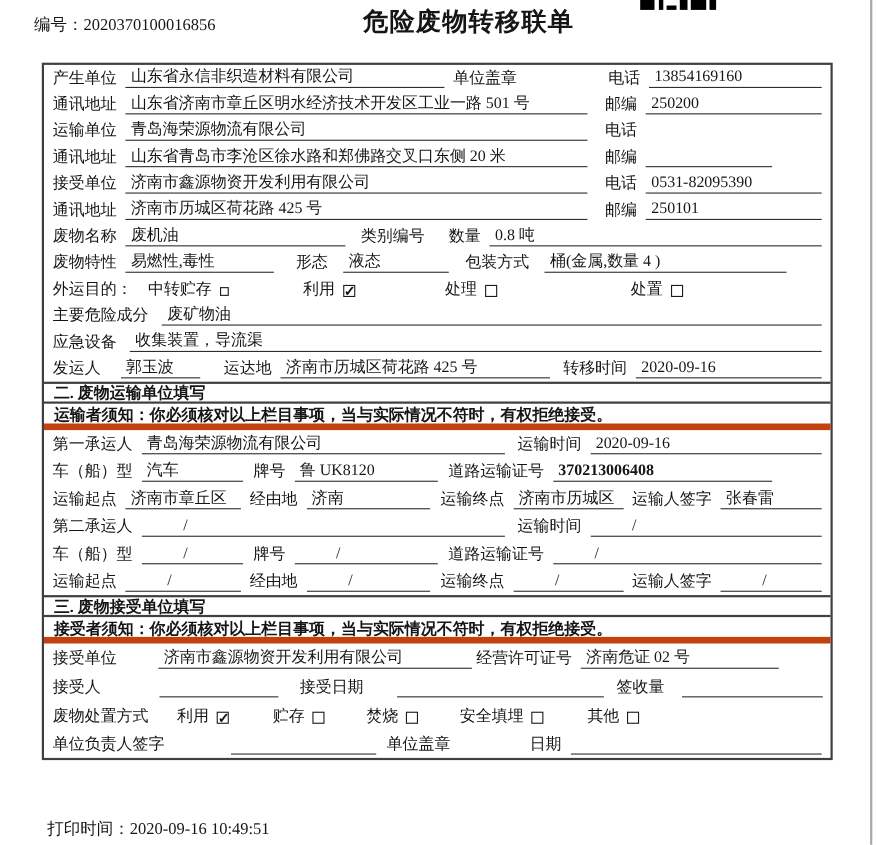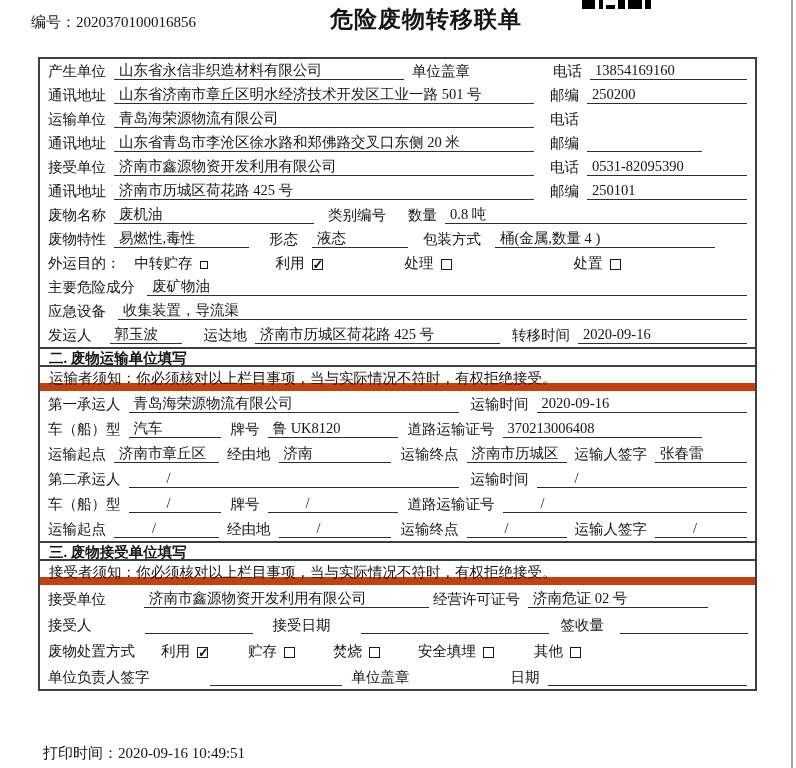--- a/index.html
+++ b/index.html
@@ -15,21 +15,21 @@
   .serial { position:absolute; left:31px; top:13px; font-size:15px; white-space:nowrap; }
   .title { position:absolute; left:330px; top:4px; font-size:23px; font-weight:bold; letter-spacing:1px; white-space:nowrap; }
   .qr { position:absolute; left:582px; top:0; width:72px; height:10px; }
   .qr i { position:absolute; background:#000; }
 
   
   .box { position:absolute; left:38px; top:57px; width:719px; border:2px solid #3f3f3f; background:#fff; }
   .sec-h { font-weight:bold; font-size:14.5px; height:20px; line-height:18px; padding-left:9px;
            border-bottom:2px solid #3f3f3f; }
   .sec + .sec .sec-h { border-top:2px solid #3f3f3f; }
-  .notice { font-size:14.5px; height:24px; line-height:22px; padding-left:9px; border-bottom:8px solid #c2410c; }
+  .notice { font-size:14.5px; height:24px; line-height:22px; padding-left:9px; border-bottom:6px solid #c2410c;font-weight:bold; }
 
   .row { display:flex; align-items:flex-end; height:24px; padding:0 8px 3px 8px;
          font-size:14.5px; line-height:17px; white-space:nowrap; }
   .sec-2 .row { height:25px; }
   .sec-3 .row { height:26px; }
 
   .lbl { margin-right:8px; flex:none; }
   .val { border-bottom:1.5px solid #2e2e2e; min-height:17px; padding-left:5px; flex:none;
          overflow:visible; }
   .val.grow { flex:1 1 auto; }
@@ -158,21 +158,21 @@
         <span class="val" style="width: 330px;">青岛海荣源物流有限公司</span>
         <span class="lbl" style="margin-left: 12px;">运输时间</span>
         <span class="val grow">2020-09-16</span>
       </div>
       <div class="row">
         <span class="lbl">车（船）型</span>
         <span class="val" style="width: 92px;">汽车</span>
         <span class="lbl" style="margin-left: 10px;">牌号</span>
         <span class="val" style="width: 130px;">鲁 UK8120</span>
         <span class="lbl" style="margin-left: 10px;">道路运输证号</span>
-        <span class="val grow" style="margin-right: 45px;">370213006408</span>
+        <span class="val grow" style="margin-right: 45px; font-weight: bold;">370213006408</span>
       </div>
       <div class="row">
         <span class="lbl">运输起点</span>
         <span class="val" style="width: 105px;">济南市章丘区</span>
         <span class="lbl" style="margin-left: 8px;">经由地</span>
         <span class="val" style="width: 112px;">济南</span>
         <span class="lbl" style="margin-left: 10px;">运输终点</span>
         <span class="val" style="width: 100px;">济南市历城区</span>
         <span class="lbl" style="margin-left: 8px;">运输人签字</span>
         <span class="val grow">张春雷</span>
@@ -239,21 +239,21 @@
         </span>
         <span class="chk" style="margin-left: 40px;">
           <span class="chk-text">其他</span>
           <span class="cbox"></span>
         </span>
       </div>
       <div class="row">
         <span class="lbl">单位负责人签字</span>
         <span class="val" style="width: 132px; margin-left: 52px;"></span>
         <span class="lbl" style="margin-left: 10px;">单位盖章</span>
-        <span class="lbl" style="margin-left: 93px;">日期</span>
+        <span class="lbl" style="margin-left: 64px;">日期</span>
         <span class="val grow"></span>
       </div>
     </div>
   </div>
 
 <div class="print-line"><span>打印时间：</span><span>2020-09-16 10:49:51</span></div>
 
 <div class="page-edge"></div>
 
 </body></html>

